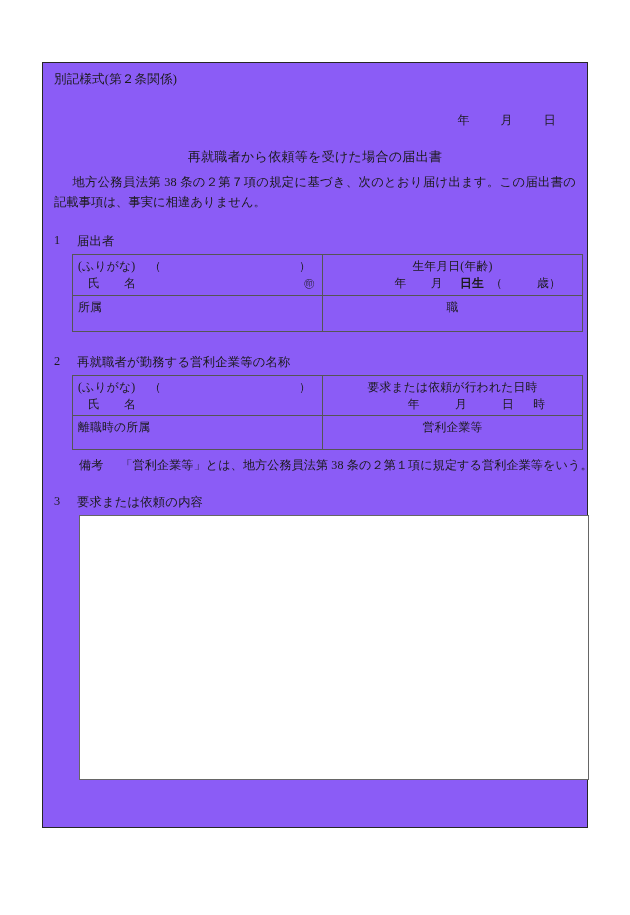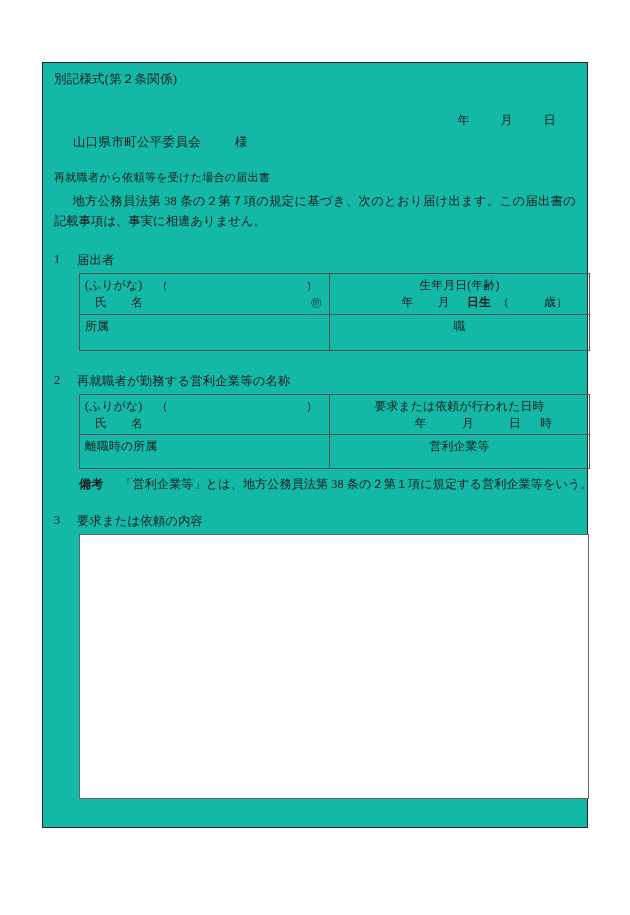--- a/index.html
+++ b/index.html
@@ -18,21 +18,21 @@
 
   
   #page-frame {
     position: absolute;
     left: 42px;
     top: 62px;
     width: 546px;
     height: 766px;
     border: 1.5px solid #262626;
     box-sizing: border-box;
-    background: #14b8a6;
+    background: #8b5cf6;
   }
 
   #page-inner {
     position: absolute;
     left: 0;
     top: 0;
     right: 0;
     bottom: 0;
     padding: 9px 11px 0 11px;
     box-sizing: border-box;
@@ -61,21 +61,22 @@
     margin-top: 5px;
     padding-left: 19px;
     font-size: 12.5px;
     letter-spacing: 0.3px;
     white-space: nowrap;
   }
   .addressee .sama { padding-left: 34px; }
 
   .doc-title {
     margin-top: 19px;
-    font-size: 11px;
+    text-align: center;
+    font-size: 13px;
     letter-spacing: 0.3px;
     white-space: nowrap;
   }
 
   .intro {
     margin-top: 7px;
     font-size: 12.3px;
     line-height: 1.62;
     text-align: justify;
     text-justify: inter-character;
@@ -93,21 +94,21 @@
   .section-heading .num { width: 11px; flex: none; }
   .section-heading .stitle { padding-left: 12px; }
 
   #sec1-heading { margin-top: 21px; }
   #sec2-heading { margin-top: 22px; }
   #sec3-heading { margin-top: 20px; }
 
   
   .form-table {
     margin-top: 4px;
-    margin-left: 25px;
+    margin-left: 18px;
     width: 510px;
     border-collapse: collapse;
     table-layout: fixed;
     box-sizing: border-box;
   }
   .form-table td {
     border: 1px solid #555;
     padding: 3px 5px 3px 5px;
     font-size: 11.8px;
     vertical-align: top;
@@ -161,21 +162,21 @@
   .tall-cell-2 { height: 34px; }
 
   
   .note {
     margin-top: 7px;
     margin-left: 25px;
     font-size: 12.1px;
     letter-spacing: 0.1px;
     white-space: nowrap;
   }
-  .note .note-label { padding-right: 17px; font-weight: bold; }
+  .note .note-label { padding-right: 17px; }
 
   
   #content-box {
     margin-top: 4px;
     margin-left: 25px;
     width: 510px;
     height: 265px;
     border: 1px solid #666;
     box-sizing: border-box;
     background: #fff;
@@ -188,23 +189,20 @@
   <div id="page-inner">
 
     <div class="form-code">別記様式(第２条関係)</div>
 
     <div class="date-line">
       <span class="dslot">年</span>
       <span class="dslot">月</span>
       <span class="dslot">日</span>
     </div>
 
-    <div class="addressee">
-      <span>山口県市町公平委員会</span><span class="sama">様</span>
-    </div>
 
     <div class="doc-title">再就職者から依頼等を受けた場合の届出書</div>
 
     <div class="intro">
       <span class="indent">地方公務員法第 38 条の２第７項の規定に基づき、次のとおり届け出ます。この届出書の記載事</span><span>項は、事実に相違ありません。</span>
     </div>
 
     <div class="section-heading" id="sec1-heading">
       <span class="num">1</span>
       <span class="stitle">届出者</span>

